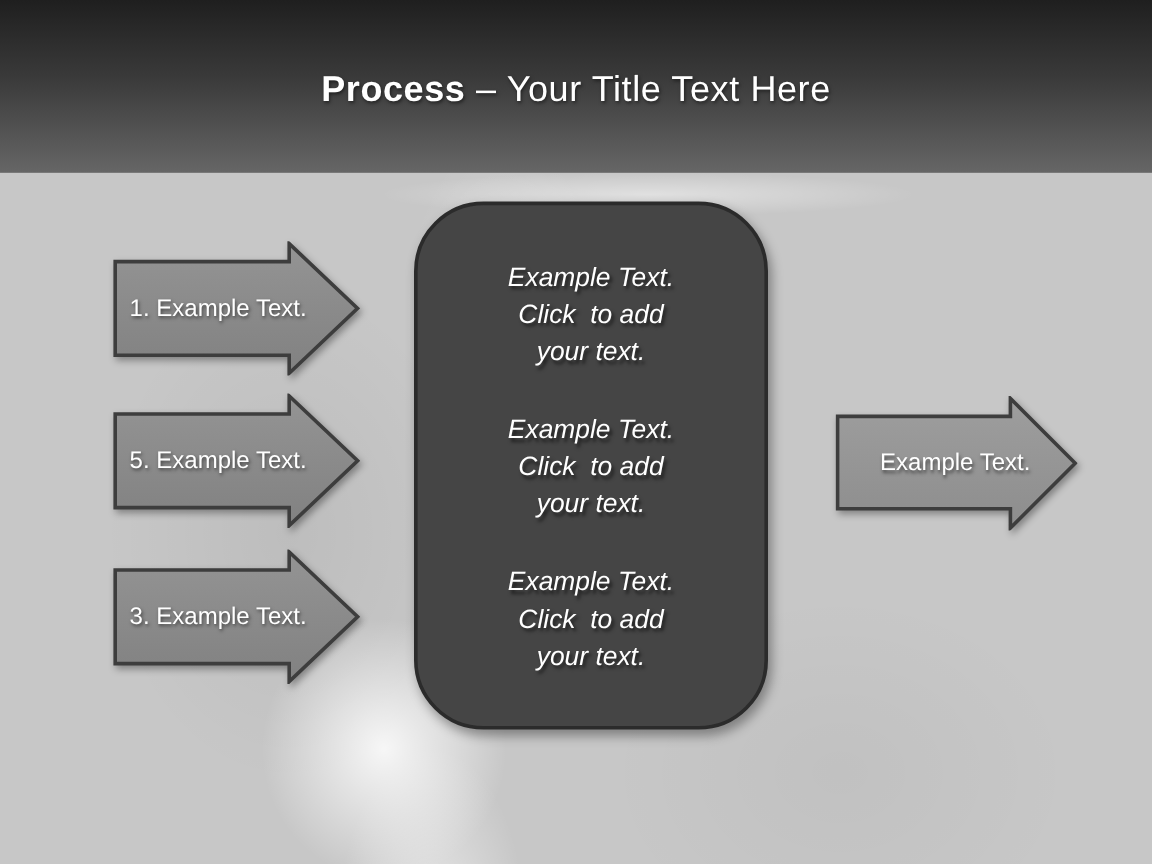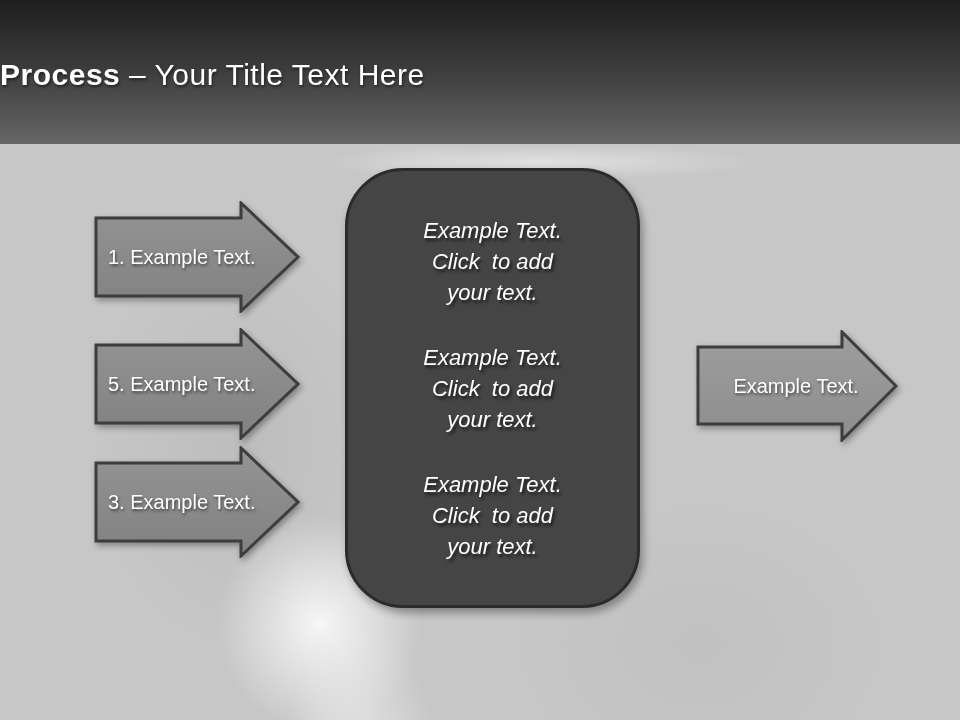--- a/index.html
+++ b/index.html
@@ -20,42 +20,42 @@
       radial-gradient(ellipse 320px 26px at 540px 18px, rgba(255,255,255,0.45), rgba(255,255,255,0) 70%),
       radial-gradient(ellipse 120px 220px at 420px 120px, rgba(255,255,255,0.20), rgba(255,255,255,0) 70%),
       radial-gradient(ellipse 220px 300px at 240px 300px, rgba(0,0,0,0.05), rgba(0,0,0,0) 70%),
       radial-gradient(ellipse 260px 200px at 700px 500px, rgba(0,0,0,0.03), rgba(0,0,0,0) 75%);
   }
 
   
   .header{
     position:absolute;left:0;top:0;width:960px;height:144px;
     background:linear-gradient(to bottom,#1f1f1f 0%,#3a3a3a 45%,#666666 100%);
-    display:flex;align-items:center;justify-content:flex-start;
+    display:flex;align-items:center;justify-content:center;
   }
   .title{
     margin:0;padding-top:6px;
     font-size:30px;font-weight:400;color:#ffffff;letter-spacing:0.5px;
     text-shadow:1px 2px 3px rgba(0,0,0,0.5);
     white-space:pre;
   }
   .title .bold{font-weight:700;}
 
   
   .arrow{position:absolute;width:206px;height:112px;}
   .arrow svg{position:absolute;left:0;top:0;filter:drop-shadow(2px 3px 3px rgba(0,0,0,0.35));}
   .arrow-label{
     position:absolute;left:14px;top:17px;width:130px;height:78px;
     display:flex;align-items:center;
     font-size:20px;color:#ffffff;white-space:nowrap;
     text-shadow:1px 2px 3px rgba(0,0,0,0.55);
   }
   .arrow-1{left:94px;top:201px;}
   .arrow-2{left:94px;top:328px;}
-  .arrow-3{left:94px;top:446px;}
+  .arrow-3{left:94px;top:458px;}
   .arrow-right{left:696px;top:330px;width:202px;}
   .arrow-right .arrow-label{left:0;width:200px;justify-content:center;}
 
   
   .center-box{
     position:absolute;left:345px;top:168px;width:295px;height:440px;
     box-sizing:border-box;
     background:#454545;
     border:3px solid #2b2b2b;
     border-radius:58px;

